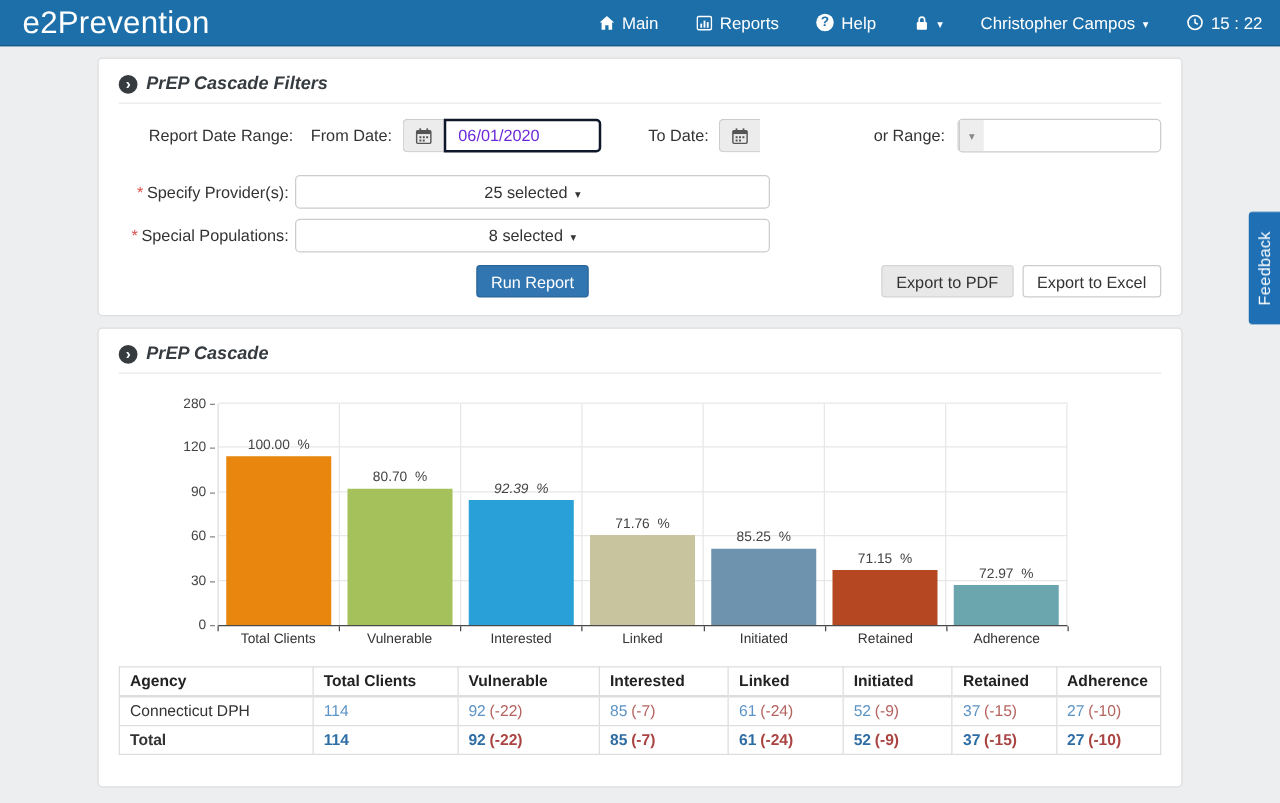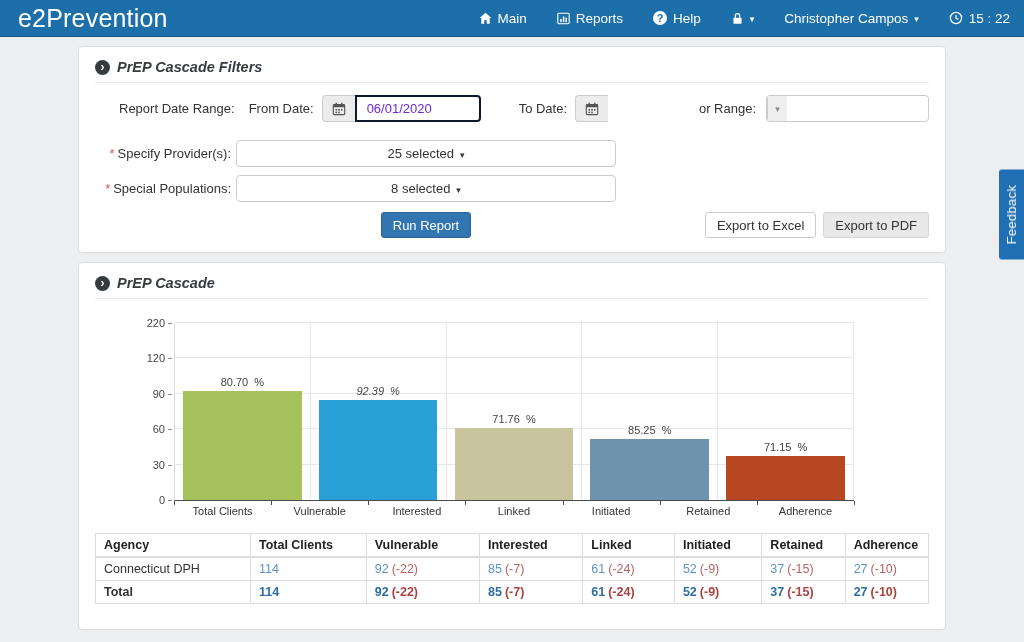--- a/index.html
+++ b/index.html
@@ -244,22 +244,22 @@
         <span>8 selected</span>
         <span class="caret" style="color:#333">▾</span>
       </button>
     </div>
 
     <div class="frow row-buttons">
       <div class="run-wrap">
         <button class="btn btn-primary">Run Report</button>
       </div>
       <div class="exports">
+        <button class="btn btn-pdf">Export to PDF</button>
         <button class="btn btn-excel">Export to Excel</button>
-        <button class="btn btn-pdf">Export to PDF</button>
       </div>
     </div>
   </div>
 
   <div class="panel" style="padding-bottom:25px">
     <div class="panel-heading">
       <span class="circle-arrow">›</span>
       <span class="panel-title">PrEP Cascade</span>
     </div>
     <hr class="divider">
@@ -270,42 +270,50 @@
           <div class="gridline" style="bottom: 80%;"></div>
           <div class="gridline" style="bottom: 60%;"></div>
           <div class="gridline" style="bottom: 40%;"></div>
           <div class="gridline" style="bottom: 20%;"></div>
         <div class="chart-y-axis">
             <div class="ytick" style="bottom: 0%;">0</div>
             <div class="ytick" style="bottom: 20%;">30</div>
             <div class="ytick" style="bottom: 40%;">60</div>
             <div class="ytick" style="bottom: 60%;">90</div>
             <div class="ytick" style="bottom: 80%;">120</div>
-            <div class="ytick" style="bottom: 100%;">220</div>
+            <div class="ytick" style="bottom: 100%;">280</div>
           </div>
         <div class="chart-bars">
             <div class="cat">
+              <div class="bar" style="height: 76%; background: rgb(232, 134, 13);"></div>
+              <div class="bar-label" style="bottom: calc(76% + 3px);">100.00&nbsp;&nbsp;%</div>
+            </div>
+            <div class="cat">
               <div class="bar" style="height: 61.3333%; background: rgb(165, 193, 91);"></div>
               <div class="bar-label" style="bottom: calc(61.3333% + 3px);">80.70&nbsp;&nbsp;%</div>
             </div>
             <div class="cat">
               <div class="bar" style="height: 56.6667%; background: rgb(41, 161, 216);"></div>
               <div class="bar-label" style="bottom: calc(56.6667% + 3px); font-style: italic;">92.39&nbsp;&nbsp;%</div>
             </div>
             <div class="cat">
               <div class="bar" style="height: 40.6667%; background: rgb(199, 196, 158);"></div>
               <div class="bar-label" style="bottom: calc(40.6667% + 3px);">71.76&nbsp;&nbsp;%</div>
             </div>
             <div class="cat">
               <div class="bar" style="height: 34.6667%; background: rgb(109, 147, 175);"></div>
               <div class="bar-label" style="bottom: calc(34.6667% + 3px);">85.25&nbsp;&nbsp;%</div>
             </div>
             <div class="cat">
               <div class="bar" style="height: 24.6667%; background: rgb(181, 72, 35);"></div>
               <div class="bar-label" style="bottom: calc(24.6667% + 3px);">71.15&nbsp;&nbsp;%</div>
+            </div>
+            <div class="cat">
+              <div class="bar" style="height: 18%; background: rgb(107, 165, 174);"></div>
+              <div class="bar-label" style="bottom: calc(18% + 3px);">72.97&nbsp;&nbsp;%</div>
             </div>
           </div>
       </div>
       <div class="chart-x-labels">
           <div class="xlab">Total Clients</div>
           <div class="xlab">Vulnerable</div>
           <div class="xlab">Interested</div>
           <div class="xlab">Linked</div>
           <div class="xlab">Initiated</div>
           <div class="xlab">Retained</div>

